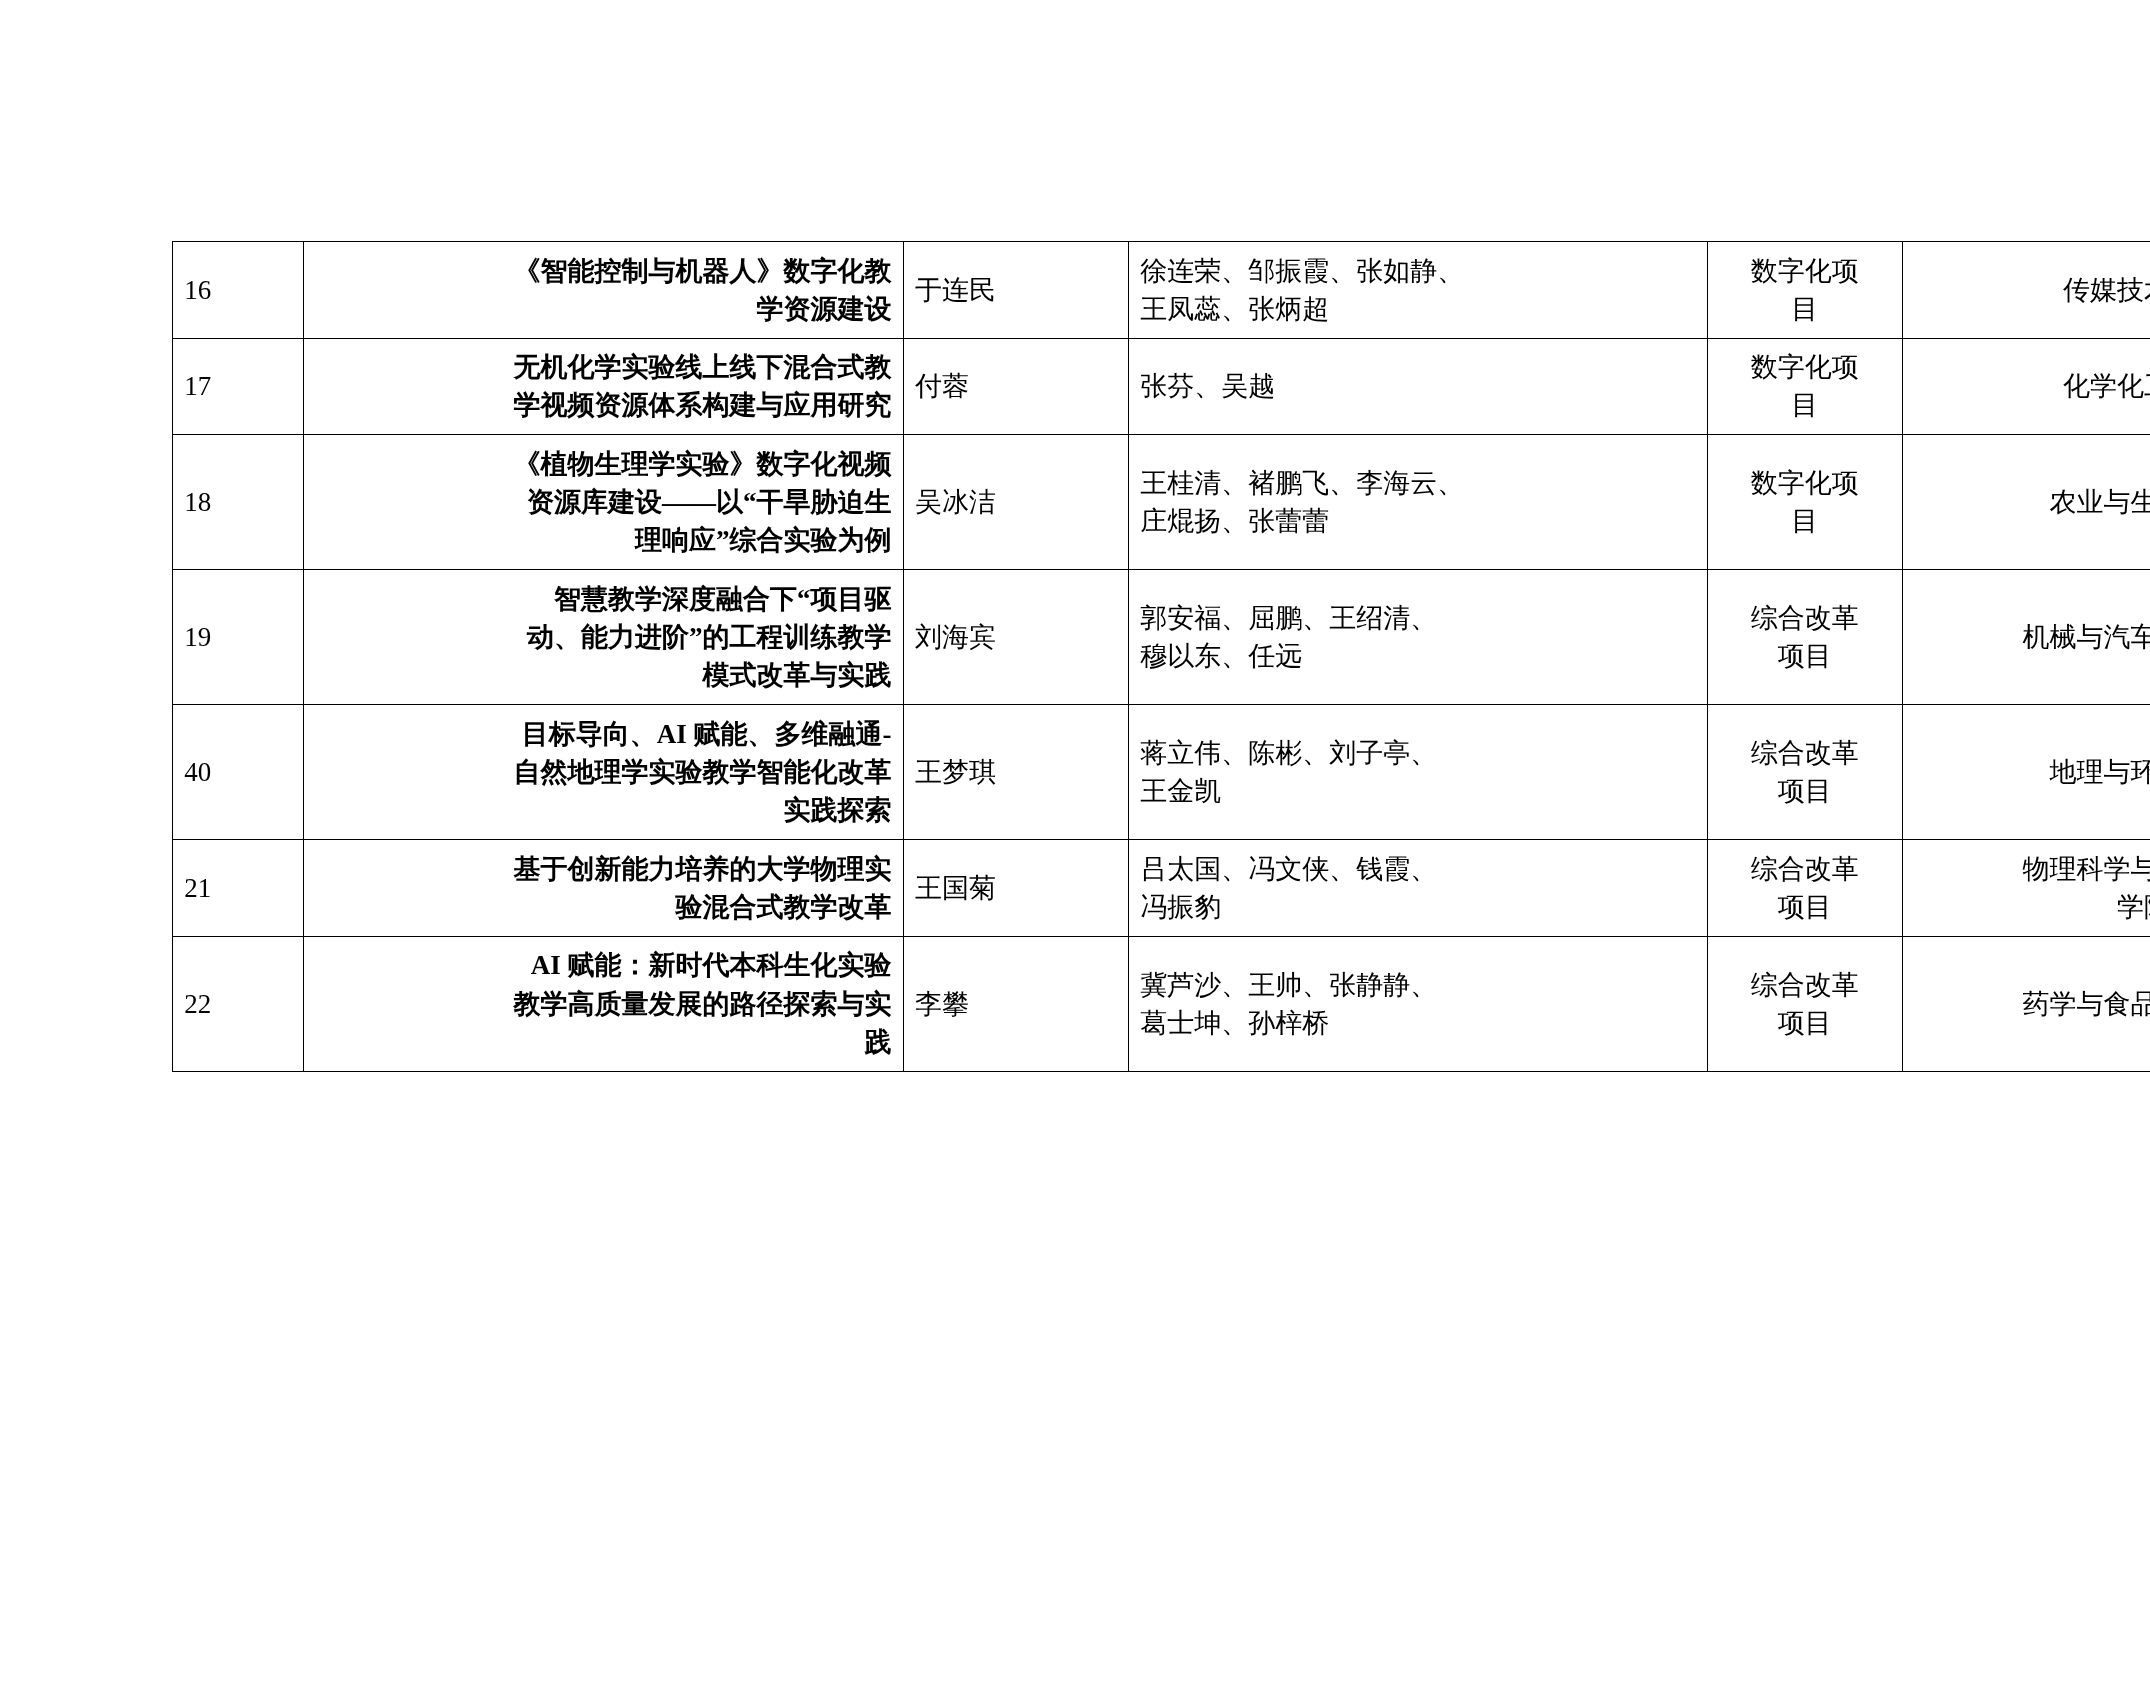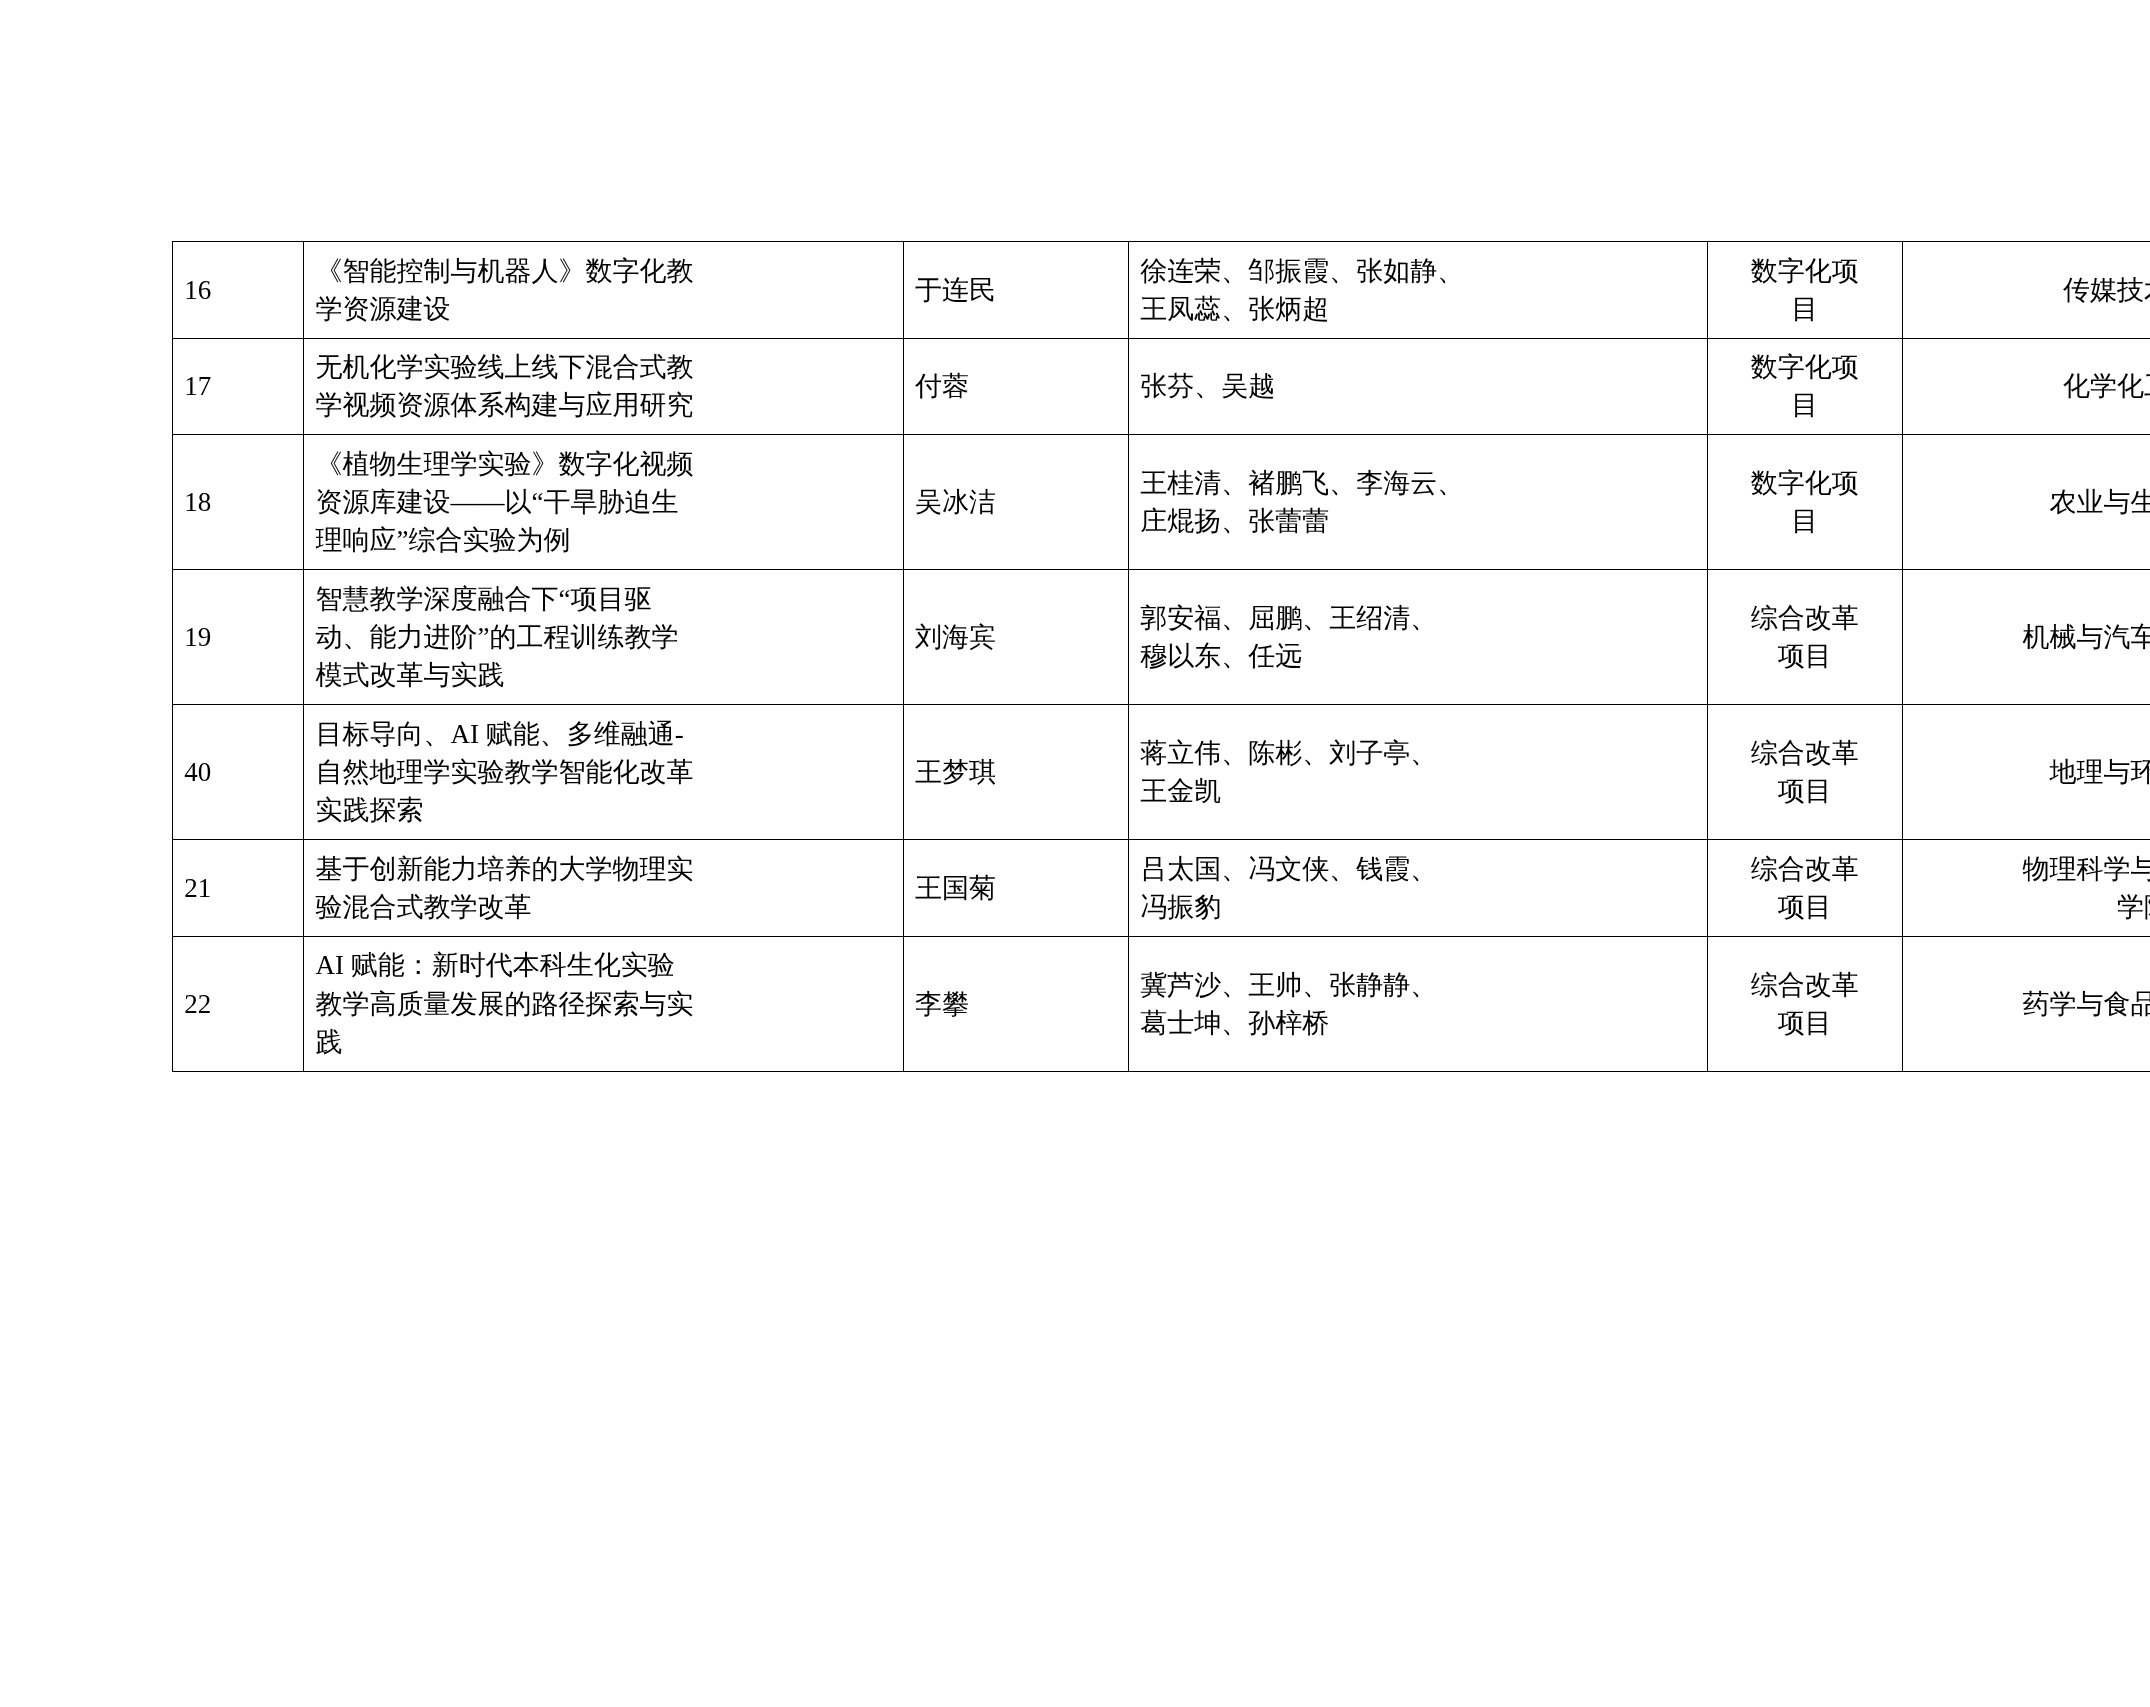--- a/index.html
+++ b/index.html
@@ -33,21 +33,22 @@
     line-height: 1.42;
     vertical-align: middle;
     word-break: break-word;
   }
   td.col-index {
     width: 108px;
     text-align: left;
   }
   td.col-title {
     width: 576px;
-    text-align: left;
+    text-align: right;
+    font-weight: bold;
   }
   td.col-leader {
     width: 202px;
     text-align: left;
   }
   td.col-members {
     width: 555px;
     text-align: left;
   }
   td.col-type {

